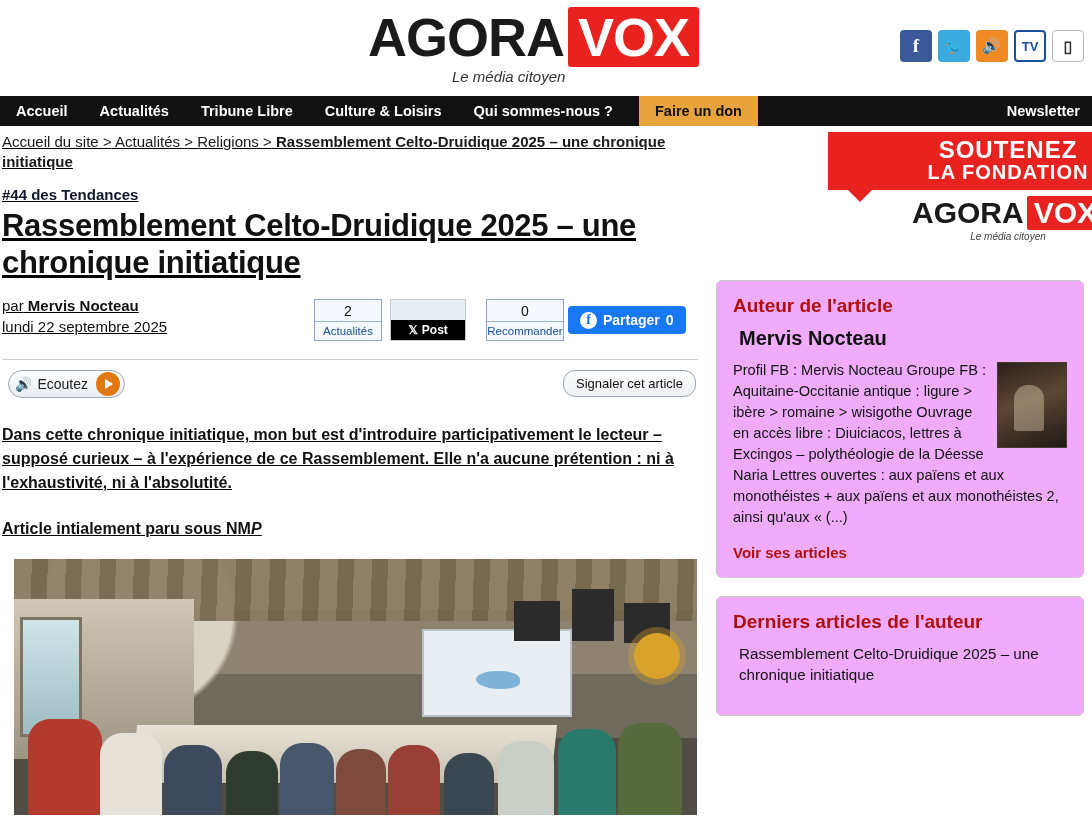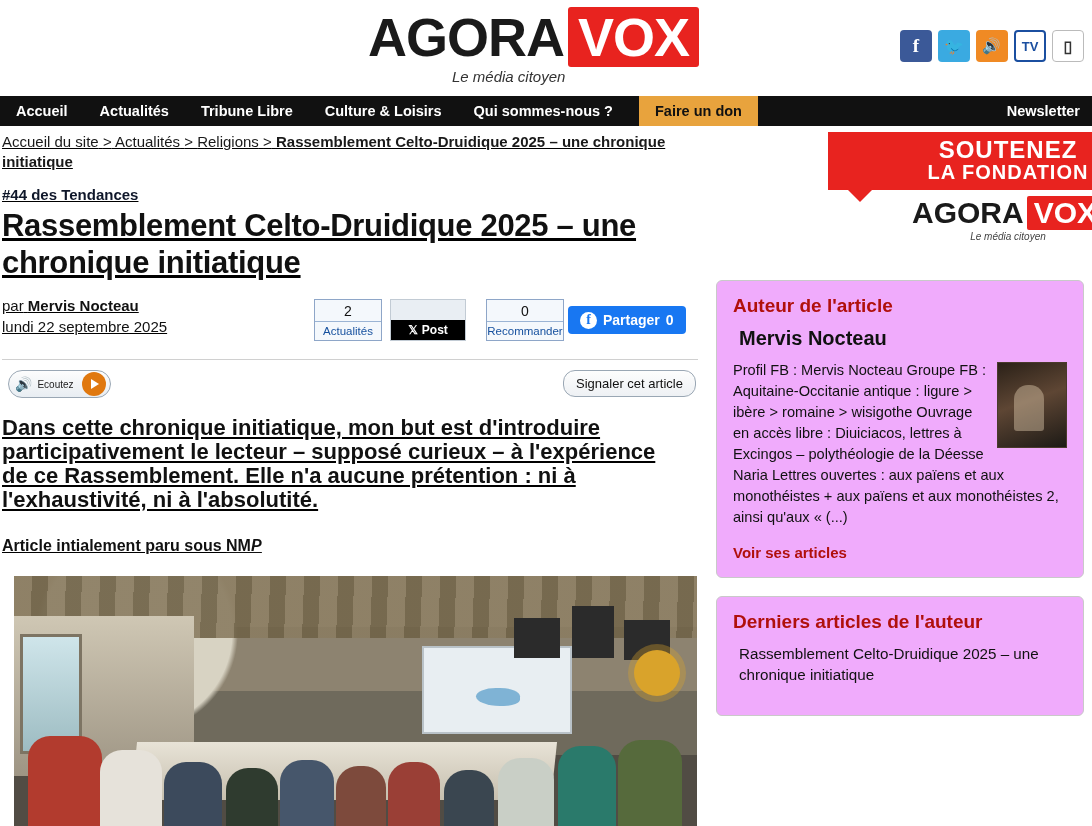--- a/index.html
+++ b/index.html
@@ -201,21 +201,21 @@
     position:absolute; left:6px; top:0;
     display:flex; align-items:center;
     height:28px;
     border:1px solid #9aa7b4;
     border-radius: 14px;
     background: linear-gradient(#fdfdfd,#e8edf2);
     padding: 0 4px 0 6px;
     cursor:pointer;
   }
   .listen .spk { font-size:14px; margin-right:5px; color:#1f5fa8; }
-  .listen .txt { font-size:10px; color:#222; margin-right:8px;text-align:center; }
+  .listen .txt { font-size:14px; color:#222; margin-right:8px;text-align:center; }
   .listen .play {
     width:24px;height:24px;border-radius:50%;
     background:#e0780f;
     display:flex;align-items:center;justify-content:center;
   }
   .listen .play::after{
     content:""; width:0;height:0;
     border-left:8px solid #fff;
     border-top:5px solid transparent;
     border-bottom:5px solid transparent;
@@ -226,25 +226,25 @@
     border:1px solid #9aa7b4;
     background: linear-gradient(#fdfdfd,#eef1f4);
     padding: 5px 12px;
     font-size: 13px;
     color:#111;
     border-radius: 12px;
     cursor:pointer;
   }
 
   .chapo {
-    font-size: 22px;
+    font-size: 16px;
     line-height: 24px;
     font-weight: bold;
     color: #111;
-    margin: 10px 2px 0 2px;
+    margin: 17px 2px 0 2px;
     max-width: 676px;
   }
   .para {
     font-size: 16px;
     line-height: 24px;
     font-weight: bold;
     color: #111;
     margin: 22px 2px 0 2px;
   }
   .para .nmp-u { text-decoration: underline; }

